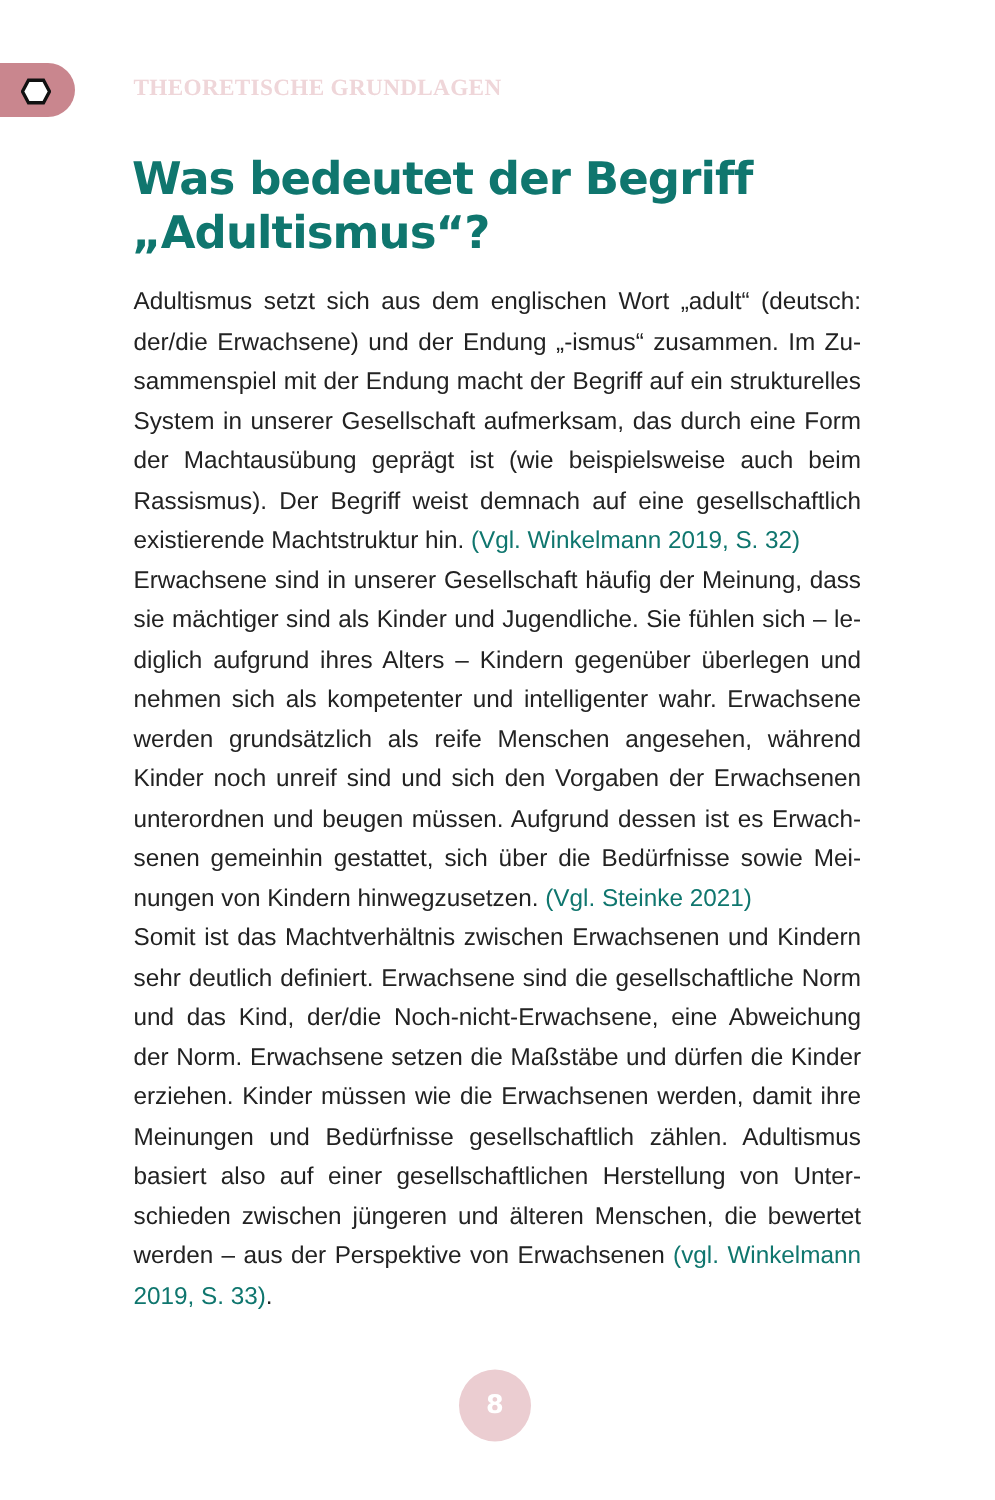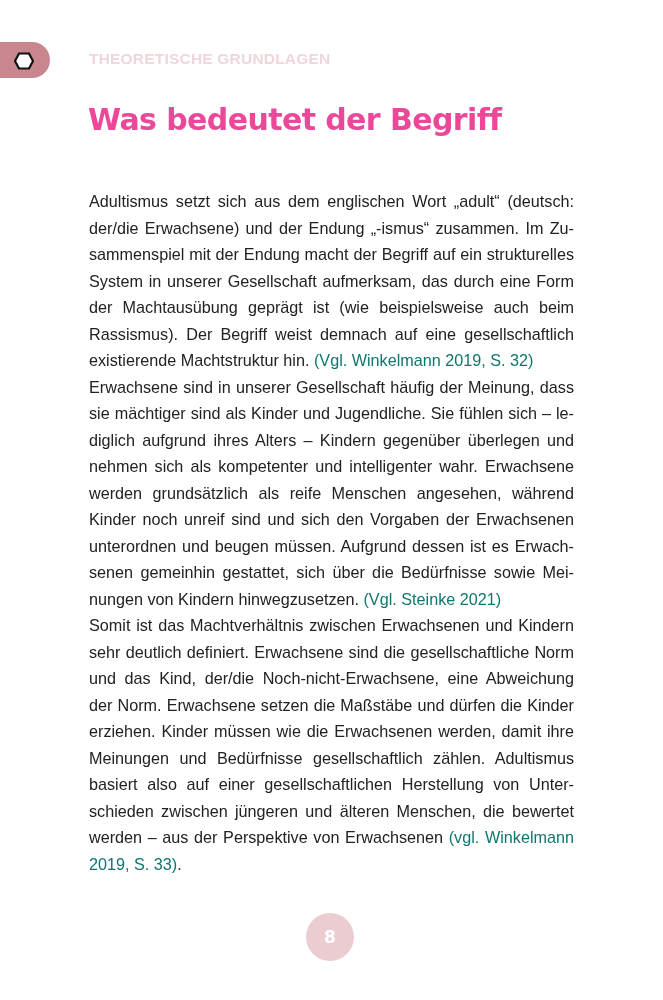--- a/index.html
+++ b/index.html
@@ -8,27 +8,27 @@
       position: relative; overflow: hidden;
       font-family: "DejaVu Sans", sans-serif;
     }
     .tab {
       position: absolute; left: 0; top: 42px; width: 50px; height: 36px;
       background: #c9868e; border-radius: 0 18px 18px 0;
     }
     .tab svg { position: absolute; left: 14px; top: 10px; }
     .section-label {
       position: absolute; left: 89px; top: 50px;
-      font-family: Liberation Sans, sans-serif; font-weight: bold;
+      font-family: Liberation Serif, serif; font-weight: bold;
       font-size: 15.5px; color: #efd6d9; letter-spacing: 0.2px;
     }
     .title {
       position: absolute; left: 88px; top: 102px; width: 500px;
       font-family: "DejaVu Sans", sans-serif; font-weight: bold;
-      font-size: 30px; line-height: 36px; color: #ec4899; margin: 0;
+      font-size: 30px; line-height: 36px; color: #0f766e; margin: 0;
       letter-spacing: -0.6px;
     }
     .body {
       position: absolute; left: 89px; top: 188px; width: 485px;
       font-family: "Liberation Sans", sans-serif; font-size: 16.2px;
       line-height: 26.5px; color: #222222; text-align: justify;
       hyphens: manual;
     }
     .body p { margin: 0; }
     .cite { color: #0f766e; }
@@ -45,20 +45,21 @@
 <div class="tab">
   <svg width="20" height="18" viewBox="0 0 20 18">
     <polygon points="5,1.5 15,1.5 19,9 15,16.5 5,16.5 1,9" fill="#ffffff" stroke="#111111" stroke-width="2.2"></polygon>
   </svg>
 </div>
 
 <div class="section-label">THEORETISCHE GRUNDLAGEN</div>
 
 <h1 class="title">
   <span>Was bedeutet der Begriff</span><br>
+  <span>„Adultismus“?</span>
 </h1>
 
 <div class="body">
   <p><span>Adultismus setzt sich aus dem englischen Wort „adult“ (deutsch: der/die Erwachsene) und der Endung „-ismus“ zusammen. Im Zu­sammenspiel mit der Endung macht der Begriff auf ein struktu­relles System in unserer Gesellschaft aufmerksam, das durch eine Form der Machtausübung geprägt ist (wie beispielsweise auch beim Rassismus). Der Begriff weist demnach auf eine gesellschaft­lich existierende Machtstruktur hin. </span><span class="cite">(Vgl. Winkelmann 2019, S. 32)</span><span></span></p>
   <p><span>Erwachsene sind in unserer Gesellschaft häufig der Meinung, dass sie mächtiger sind als Kinder und Jugendliche. Sie fühlen sich – le­diglich aufgrund ihres Alters – Kindern gegenüber überlegen und nehmen sich als kompetenter und intelligenter wahr. Erwachse­ne werden grundsätzlich als reife Menschen angesehen, während Kinder noch unreif sind und sich den Vorgaben der Erwachsenen unterordnen und beugen müssen. Aufgrund dessen ist es Erwach­senen gemeinhin gestattet, sich über die Bedürfnisse sowie Mei­nungen von Kindern hinwegzusetzen. </span><span class="cite">(Vgl. Steinke 2021)</span><span></span></p>
   <p><span>Somit ist das Machtverhältnis zwischen Erwachsenen und Kindern sehr deutlich definiert. Erwachsene sind die gesellschaftliche Norm und das Kind, der/die Noch-nicht-Erwachsene, eine Abweichung der Norm. Erwachsene setzen die Maßstäbe und dürfen die Kinder erziehen. Kinder müssen wie die Erwachsenen werden, damit ihre Meinungen und Bedürfnisse gesellschaftlich zählen. Adultismus basiert also auf einer gesellschaftlichen Herstellung von Unter­schieden zwischen jüngeren und älteren Menschen, die bewertet werden – aus der Perspektive von Erwachsenen </span><span class="cite">(vgl. Winkelmann 2019, S. 33)</span><span>.</span></p>
 </div>
 
 <div class="page-num">8</div>
 

